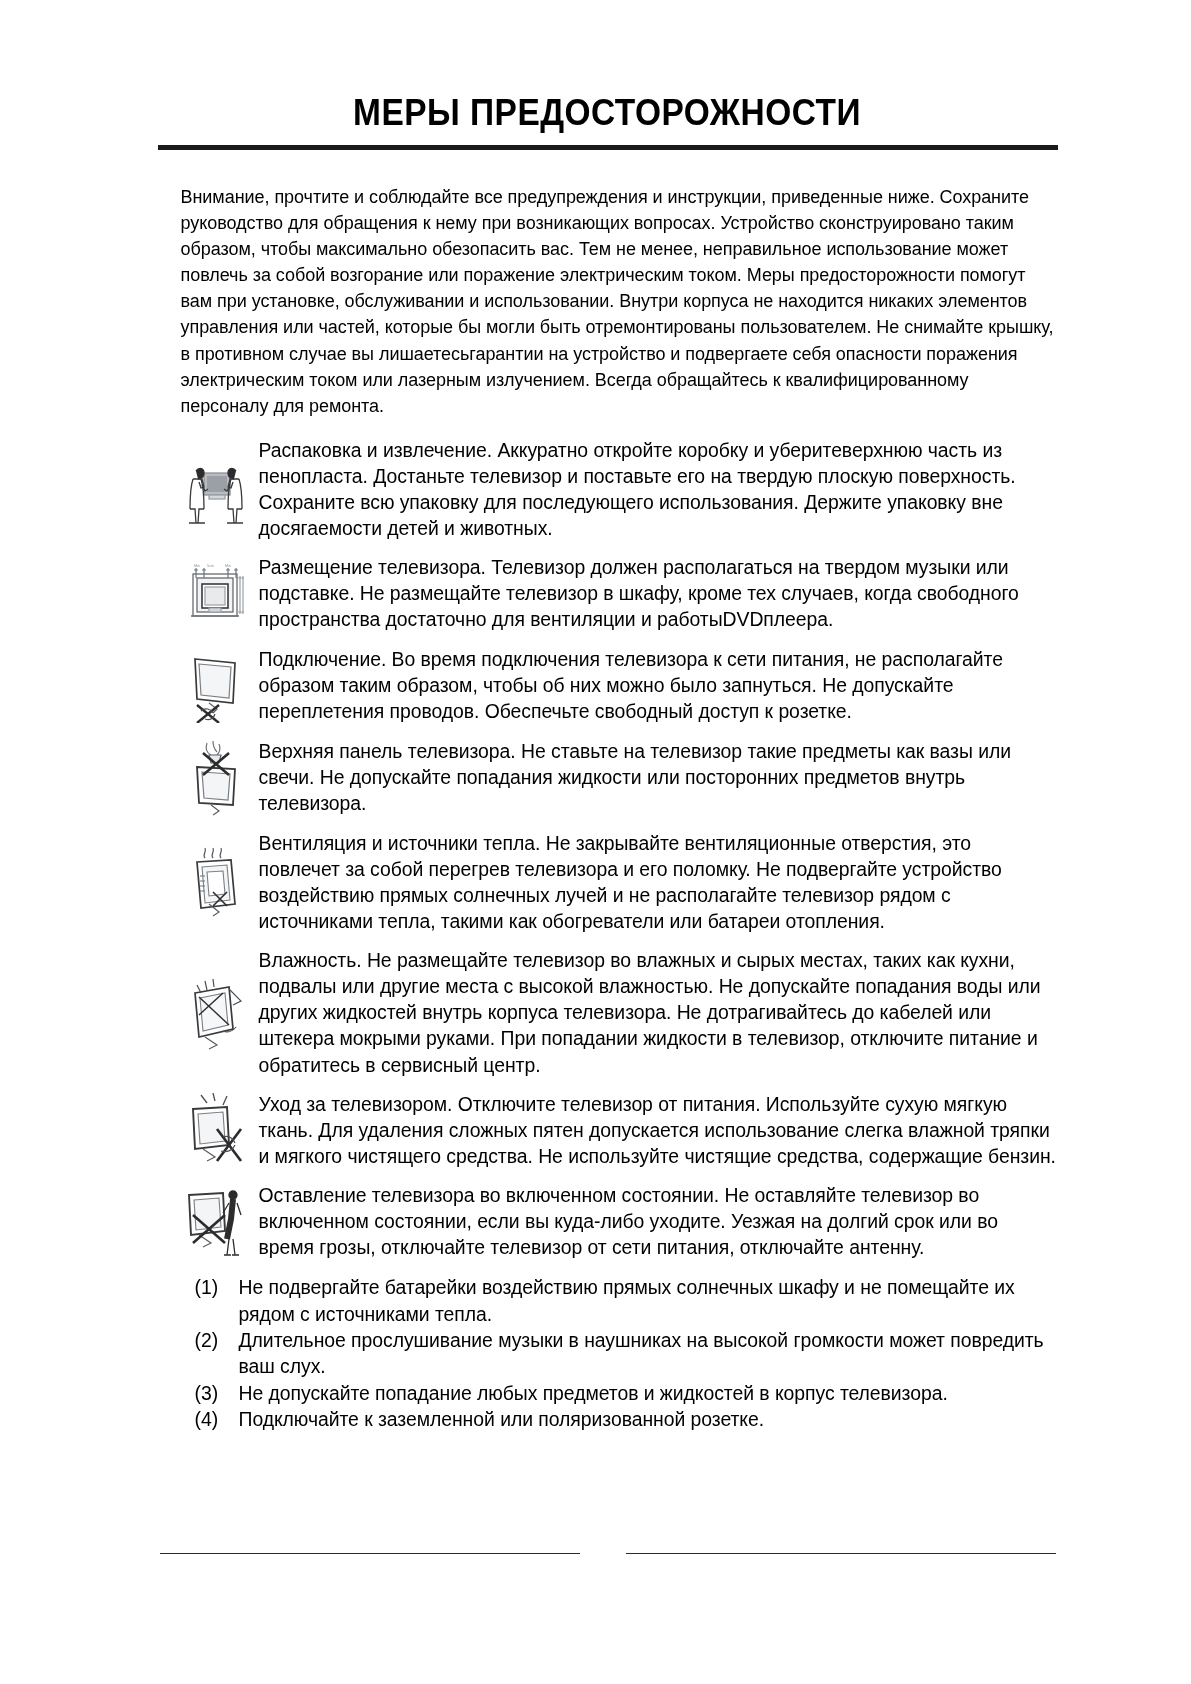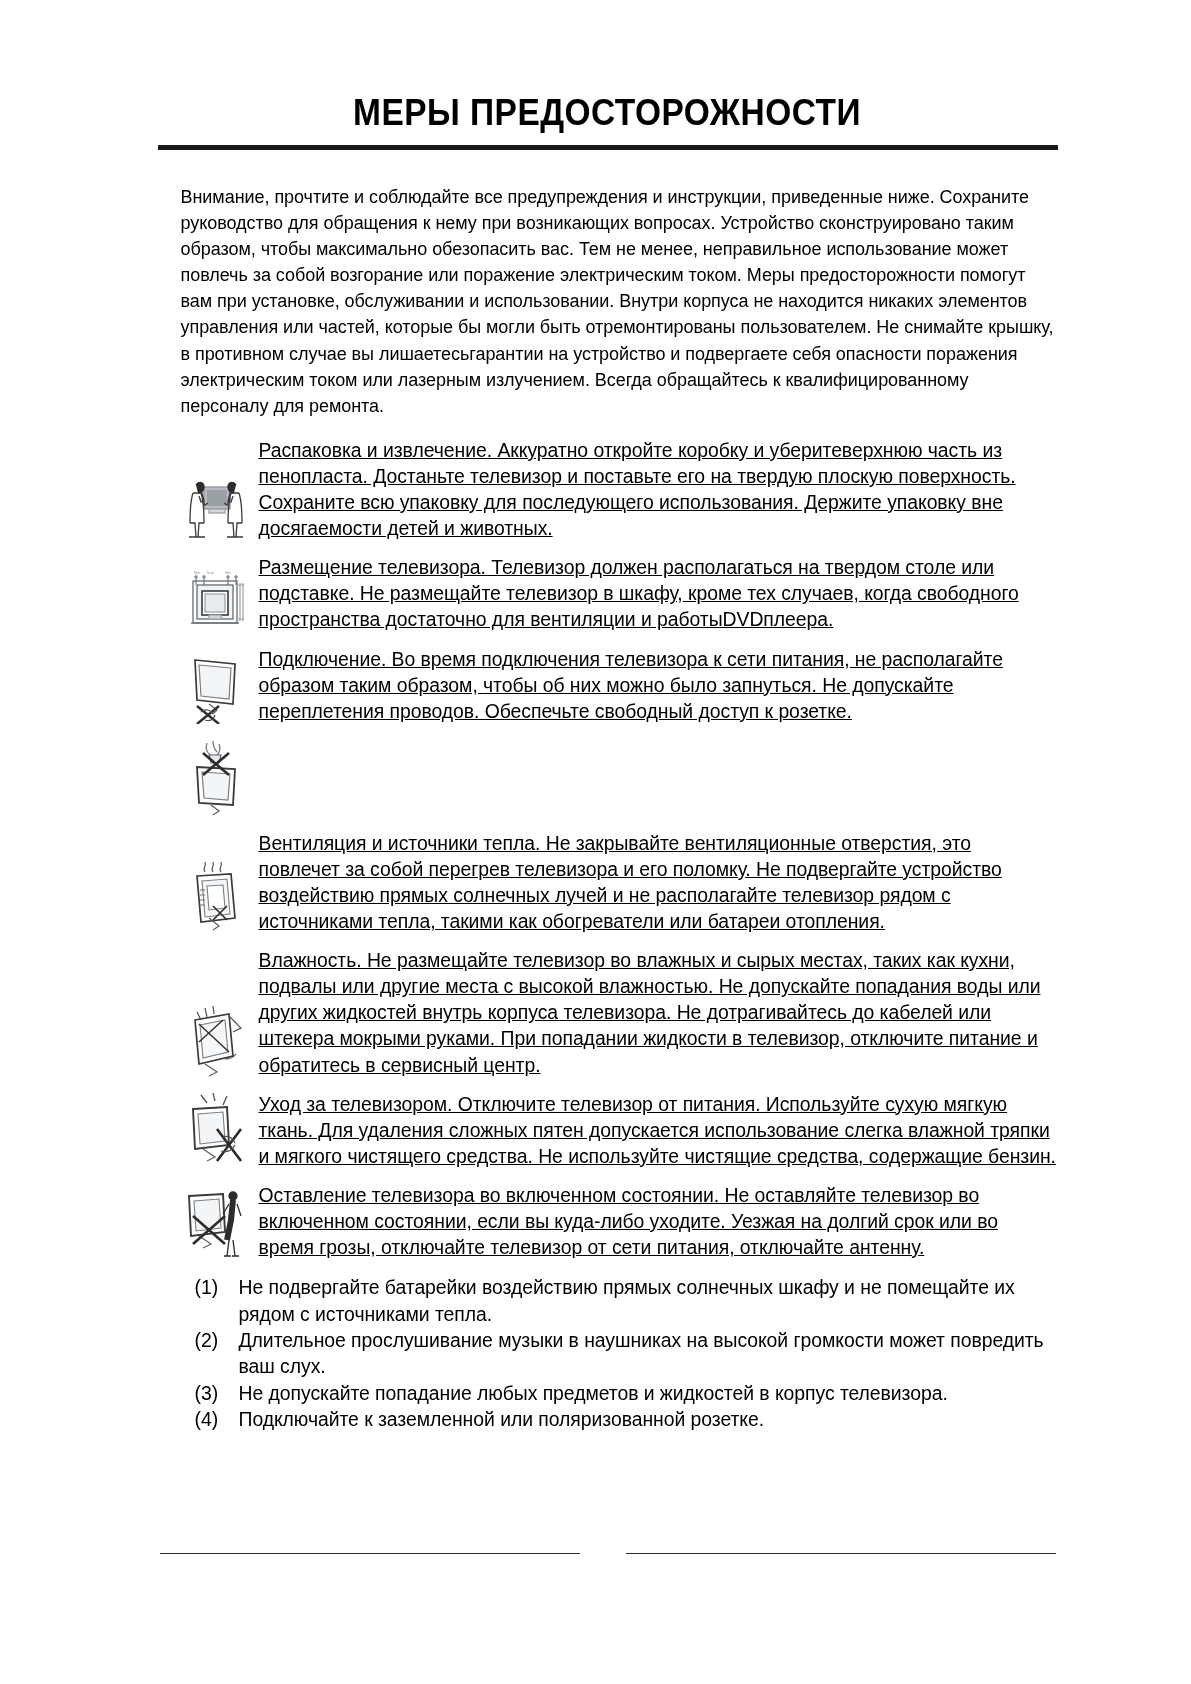--- a/index.html
+++ b/index.html
@@ -61,23 +61,22 @@
     text-align: left;
     white-space: pre-line;
   }
 
   
   .sections {
     margin-top: 17px;
   }
   .sec-row {
     display: flex;
-    align-items: flex-end;
+    align-items: center;
     margin-bottom: 13px;
-    text-decoration: underline;
   }
   .sec-icon {
     flex: 0 0 auto;
     width: 70px;
     margin-right: 8px;
     padding-top: 2px;
     display: flex;
     justify-content: center;
     align-items: flex-start;
   }
@@ -185,21 +184,21 @@
               <path d="M55 16h6M55 50h6" stroke="#9aa0a6"></path>
               <path d="M8 54h48" stroke="#6e7479" stroke-width="1.6"></path>
             </g>
             <g fill="#8a8f94" font-size="3.6" font-family="'Liberation Sans', sans-serif">
               <text x="11" y="5">Min</text>
                 <text x="24" y="5">5cm</text>
                 <text x="42" y="5">Min</text>
             </g>
           </svg>
         </div>
-        <div class="sec-text">Размещение телевизора. Телевизор должен располагаться на твердом столе или подставке. Не размещайте телевизор в шкафу, кроме тех случаев, когда  свободного пространства достаточно для вентиляции и работыDVDплеера.</div>
+        <div class="sec-text">Размещение телевизора. Телевизор должен располагаться на твердом музыки или подставке. Не размещайте телевизор в шкафу, кроме тех случаев, когда  свободного пространства достаточно для вентиляции и работыDVDплеера.</div>
       </div>
 
       <div class="sec-row">
         <div class="sec-icon">
           <svg width="66" height="74" viewBox="0 0 66 74">
             <g fill="none" stroke="#3a3a3a" stroke-width="1.7">
               <path d="M12 10 L52 14 L50 54 L14 50 Z" fill="#ffffff"></path>
               <path d="M16 15 L48 18 L46 49 L18 46 Z" fill="#f4f5f6" stroke="#7a7f85" stroke-width="1.2"></path>
               <path d="M26 54 L34 60 L30 64" stroke="#5a5f65" stroke-width="1.2"></path>
             </g>
@@ -227,20 +226,21 @@
               <path d="M14 28 L52 30 L50 66 L16 64 Z" fill="#ffffff"></path>
               <path d="M19 33 L47 35 L45 61 L21 59 Z" fill="#f4f5f6" stroke="#7a7f85" stroke-width="1.2"></path>
               <path d="M28 66 L36 72 L30 76" stroke="#5a5f65" stroke-width="1.2"></path>
             </g>
             <g fill="none" stroke="#2c2c2c" stroke-width="2.6">
               <path d="M20 14 L46 36"></path>
               <path d="M46 14 L20 36"></path>
             </g>
           </svg>
         </div>
+        <div class="sec-text">Верхняя панель телевизора. Не ставьте на телевизор такие предметы как вазы или свечи. Не допускайте попадания жидкости или посторонних предметов внутрь телевизора.</div>
       </div>
 
       <div class="sec-row">
         <div class="sec-icon">
           <svg width="66" height="74" viewBox="0 0 66 74">
             <g fill="none" stroke="#5a5f65" stroke-width="1.3">
               <path d="M22 12c-3-4 2-6 0-10M30 12c-3-4 2-6 0-10M38 12c-3-4 2-6 0-10"></path>
             </g>
             <g fill="none" stroke="#3a3a3a" stroke-width="1.7">
               <path d="M14 16 L48 14 L52 58 L18 62 Z" fill="#ffffff"></path>

